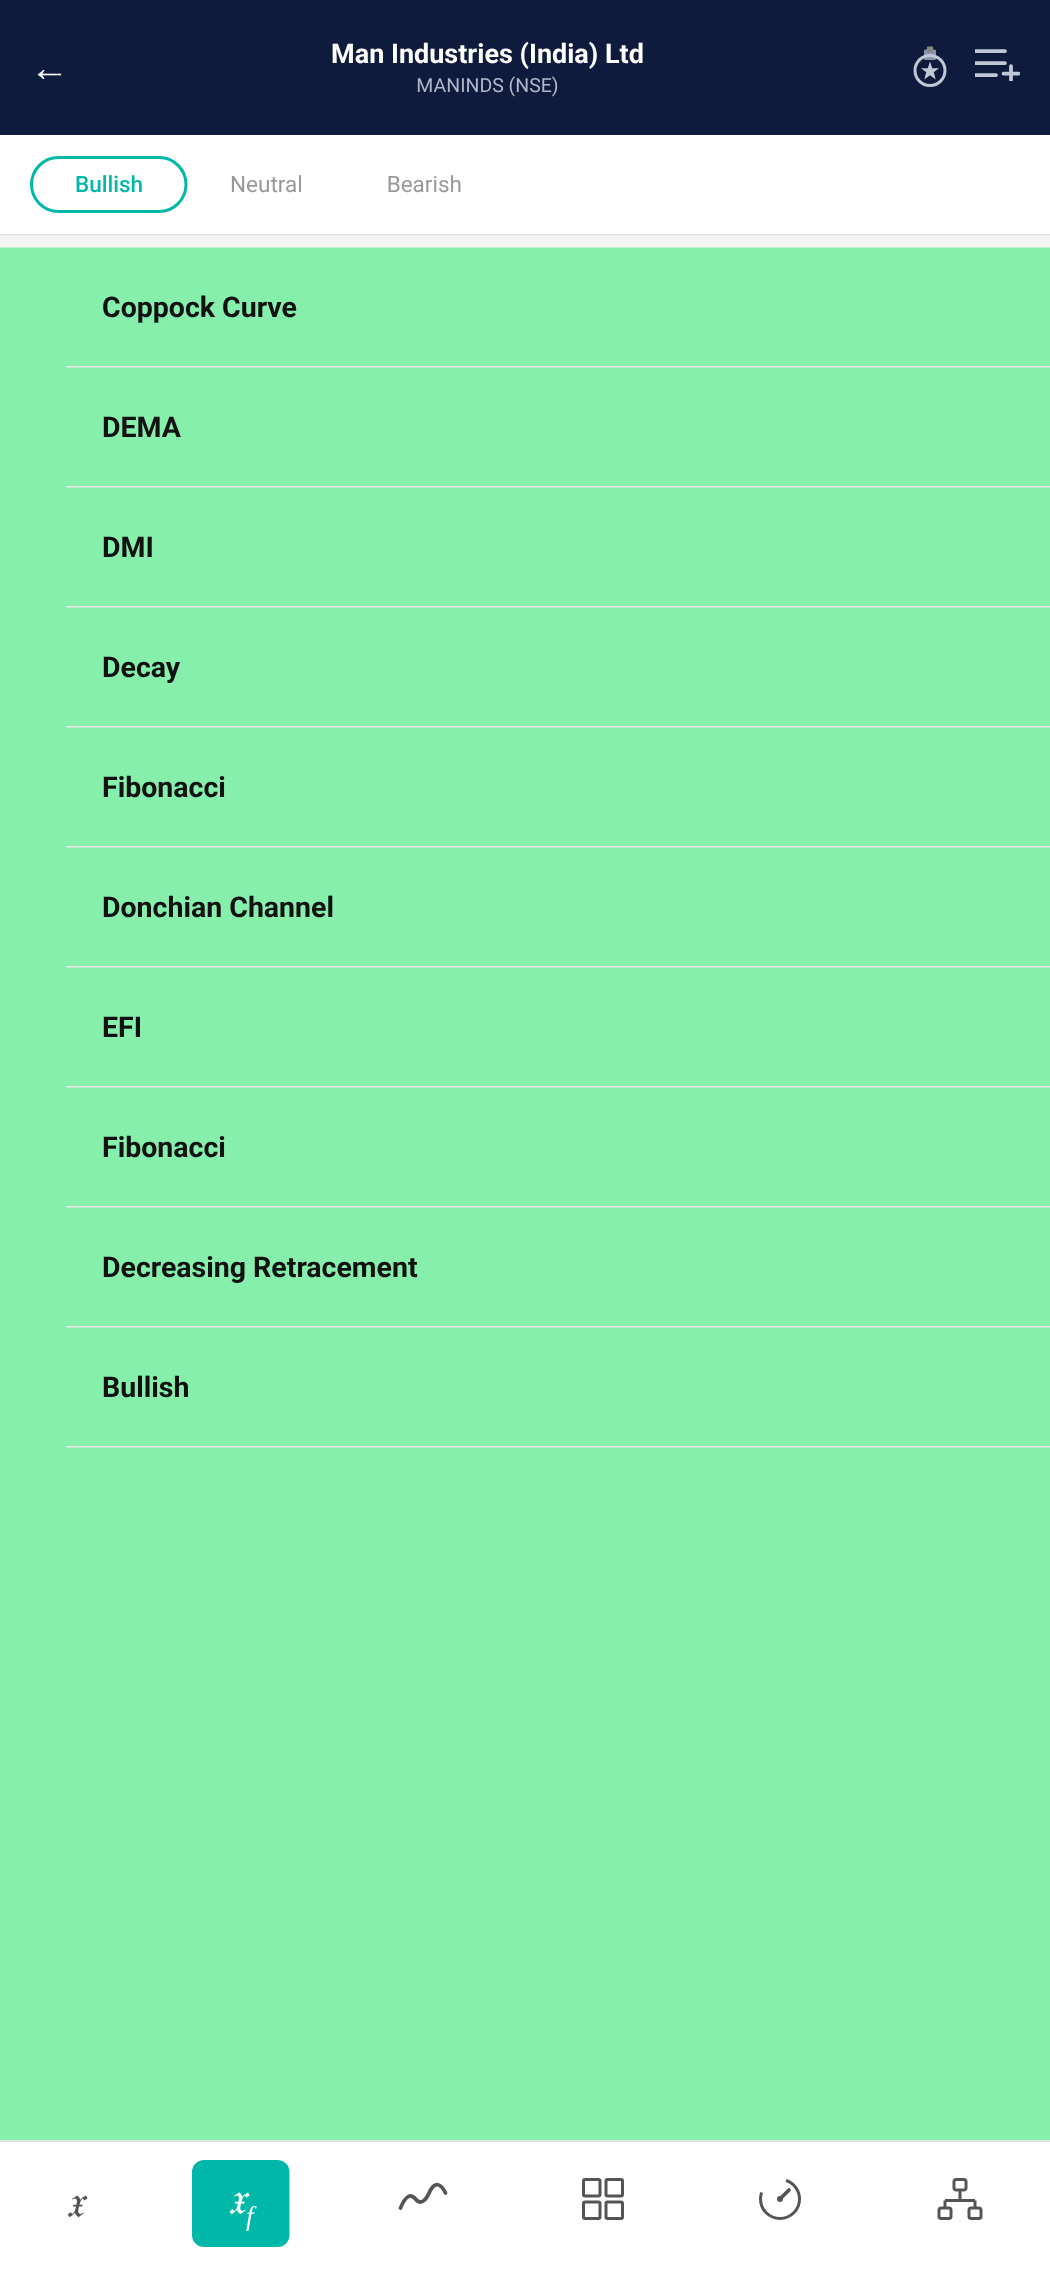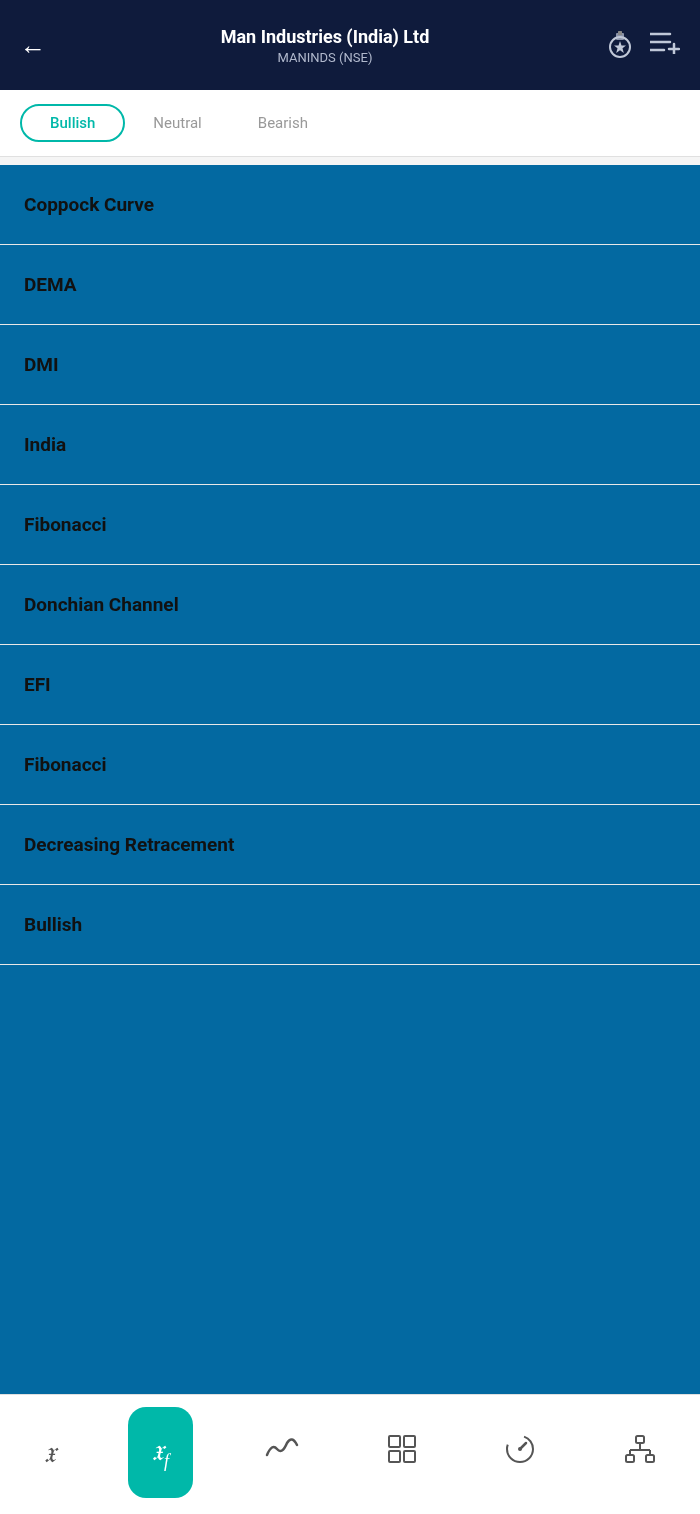--- a/index.html
+++ b/index.html
@@ -79,23 +79,24 @@
 
     .tab.active {
       color: #00b8a9;
       border: 2px solid #00b8a9;
       font-weight: 500;
       background: white;
     }
 
     
     .list-container {
-      background: #0369a1;
+      background: #86efac;
       flex: 1;
       margin-top: 8px;
+      padding-left: 44px;
     }
 
     .list-item {
       padding: 28px 24px;
       border-bottom: 1px solid #e8e8e8;
       cursor: pointer;
     }
 
     .list-item-label {
       font-size: 19px;
@@ -119,22 +120,22 @@
       display: flex;
       flex-direction: column;
       align-items: center;
       cursor: pointer;
       padding: 6px 16px;
       border-radius: 12px;
     }
 
     .nav-item.active {
       background: #00b8a9;
-      padding: 26px 24px;
-      border-radius: 18px;
+      padding: 10px 24px;
+      border-radius: 8px;
     }
 
     .nav-icon {
       font-size: 28px;
       color: #555;
     }
 
     .nav-item.active .nav-icon {
       color: white;
     }
@@ -194,21 +195,21 @@
   <div class="list-item">
     <span class="list-item-label">Coppock Curve</span>
   </div>
   <div class="list-item">
     <span class="list-item-label">DEMA</span>
   </div>
   <div class="list-item">
     <span class="list-item-label">DMI</span>
   </div>
   <div class="list-item">
-    <span class="list-item-label">India</span>
+    <span class="list-item-label">Decay</span>
   </div>
   <div class="list-item">
     <span class="list-item-label">Fibonacci</span>
   </div>
   <div class="list-item">
     <span class="list-item-label">Donchian Channel</span>
   </div>
   <div class="list-item">
     <span class="list-item-label">EFI</span>
   </div>

